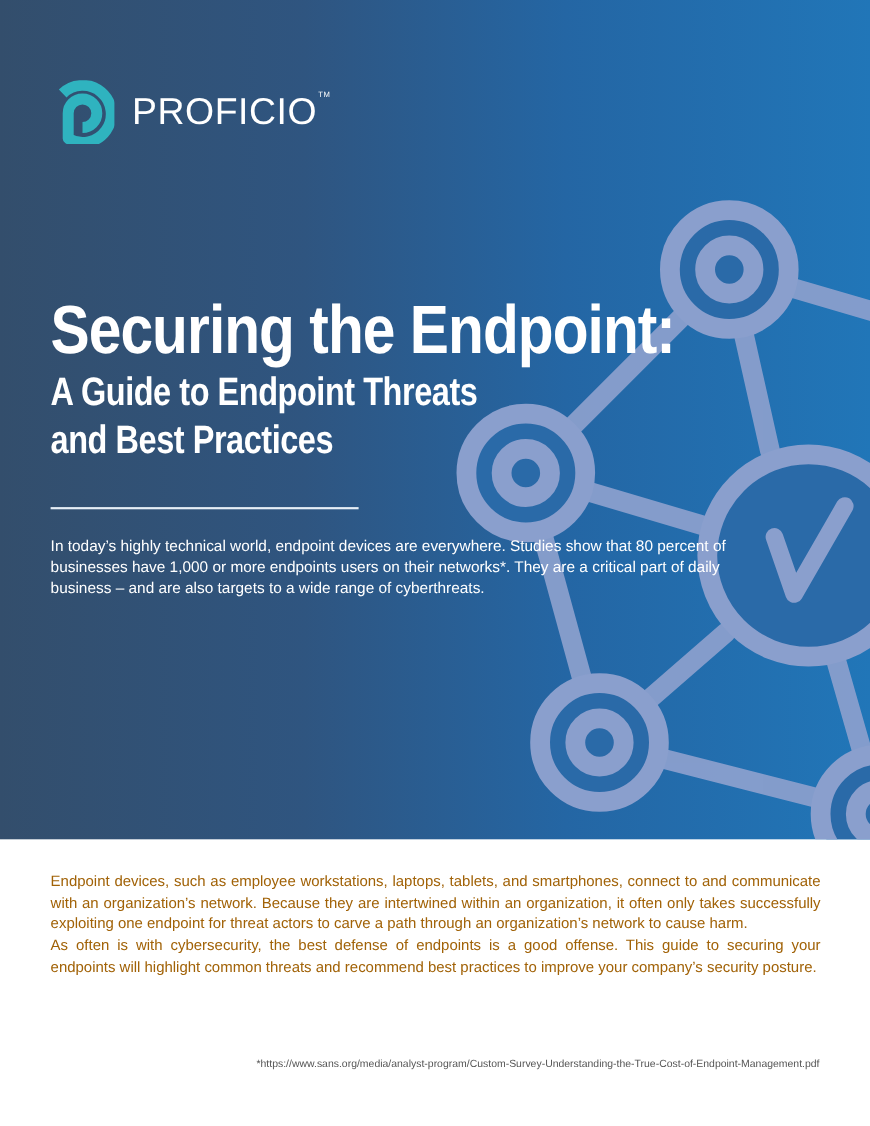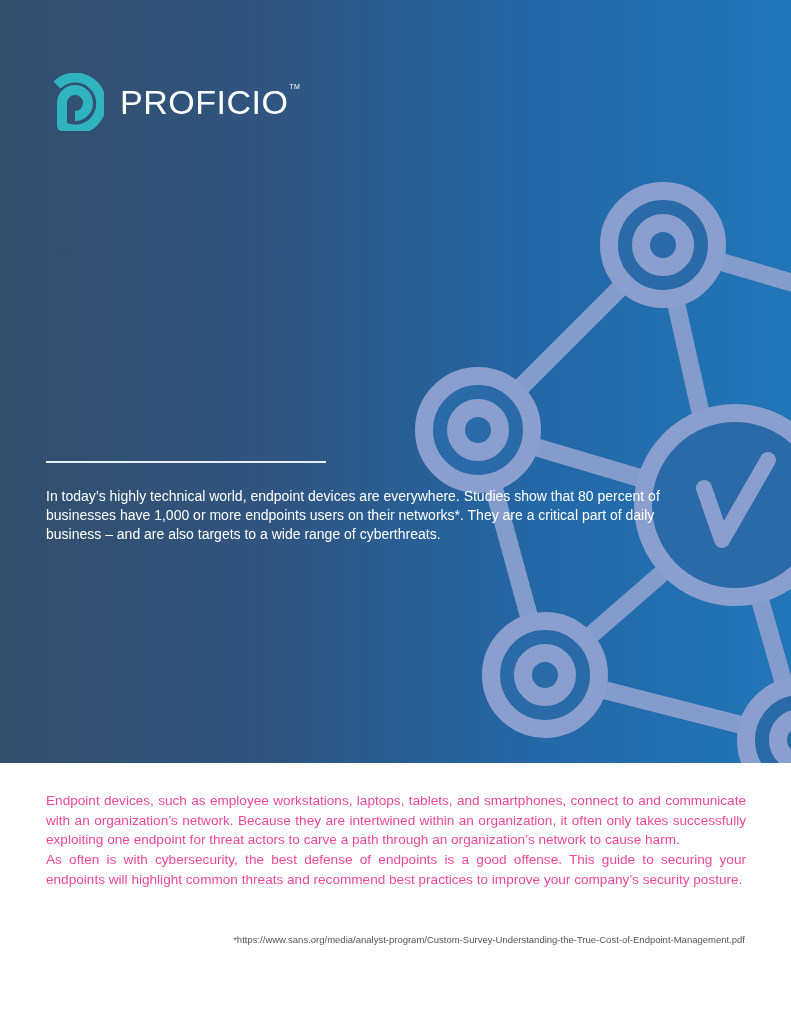--- a/index.html
+++ b/index.html
@@ -37,28 +37,28 @@
 
     .divider { position: absolute; left: 46px; top: 461px; width: 280px; height: 2px; background: #e6eef6; }
 
     .intro {
       position: absolute; left: 46px; top: 487px; width: 650px;
       color: #ffffff; font-size: 14px; line-height: 19px;
     }
 
     .body-text {
       position: absolute; left: 46px; width: 700px;
-      color: #ec4899; font-size: 13.6px; line-height: 19.5px; text-align: justify;
+      color: #a16207; font-size: 13.6px; line-height: 19.5px; text-align: justify;
       font-family: "Liberation Sans", sans-serif;
     }
     .p1 { top: 791px; }
     .p2 { top: 850px; }
 
     .footnote {
-      position: absolute; right: 46px; top: 934px;
+      position: absolute; right: 46px; top: 962px;
       color: #555555; font-size: 9.5px; letter-spacing: 0px;
     }
   </style>
 </head>
 <body>
 
 <div class="hero">
   <svg class="network" viewBox="0 0 791 763" xmlns="http://www.w3.org/2000/svg">
     <g stroke="#8a9fcd" stroke-width="18" fill="none" stroke-linecap="round" opacity="0.95">
 
@@ -102,20 +102,25 @@
     <svg class="logo-mark" viewBox="0 0 58 58" xmlns="http://www.w3.org/2000/svg">
       <path d="M 16 50 L 16 30 A 13 13 0 1 1 29 43" stroke="#2fb3bf" stroke-width="0" fill="none"></path>
       <path d="M 11 12 A 26 26 0 1 1 16 53 L 16 30 A 13 13 0 1 1 29 43 L 29 43" fill="none" stroke="#2fb3bf" stroke-width="10" stroke-linejoin="round"></path>
     </svg>
     <span class="logo-text">
       <span>PROFICIO</span>
       <span class="logo-tm">TM</span>
     </span>
   </div>
 
+  <div class="title-block">
+    <div class="title-main">Securing the Endpoint:</div>
+    <div class="title-sub">A Guide to  Endpoint Threats</div>
+    <div class="title-sub">and Best Practices</div>
+  </div>
 
   <div class="divider"></div>
 
   <p class="intro">In today’s highly technical world, endpoint devices are everywhere. Studies show that 80 percent of businesses have 1,000 or more endpoints users on their networks*. They are a critical part of daily business – and are also targets to a wide range of cyberthreats.</p>
 </div>
 
 <p class="body-text p1">Endpoint devices, such as employee workstations, laptops, tablets, and smartphones, connect to and communicate with an organization’s network. Because they are intertwined within an organization, it often only takes successfully exploiting one endpoint for threat actors to carve a path through an organization’s network to cause harm.</p>
 <p class="body-text p2">As often is with cybersecurity, the best defense of endpoints is a good offense. This guide to securing your endpoints will highlight common threats and recommend best practices to improve your company’s security posture.</p>
 
 <div class="footnote">*https://www.sans.org/media/analyst-program/Custom-Survey-Understanding-the-True-Cost-of-Endpoint-Management.pdf</div>

